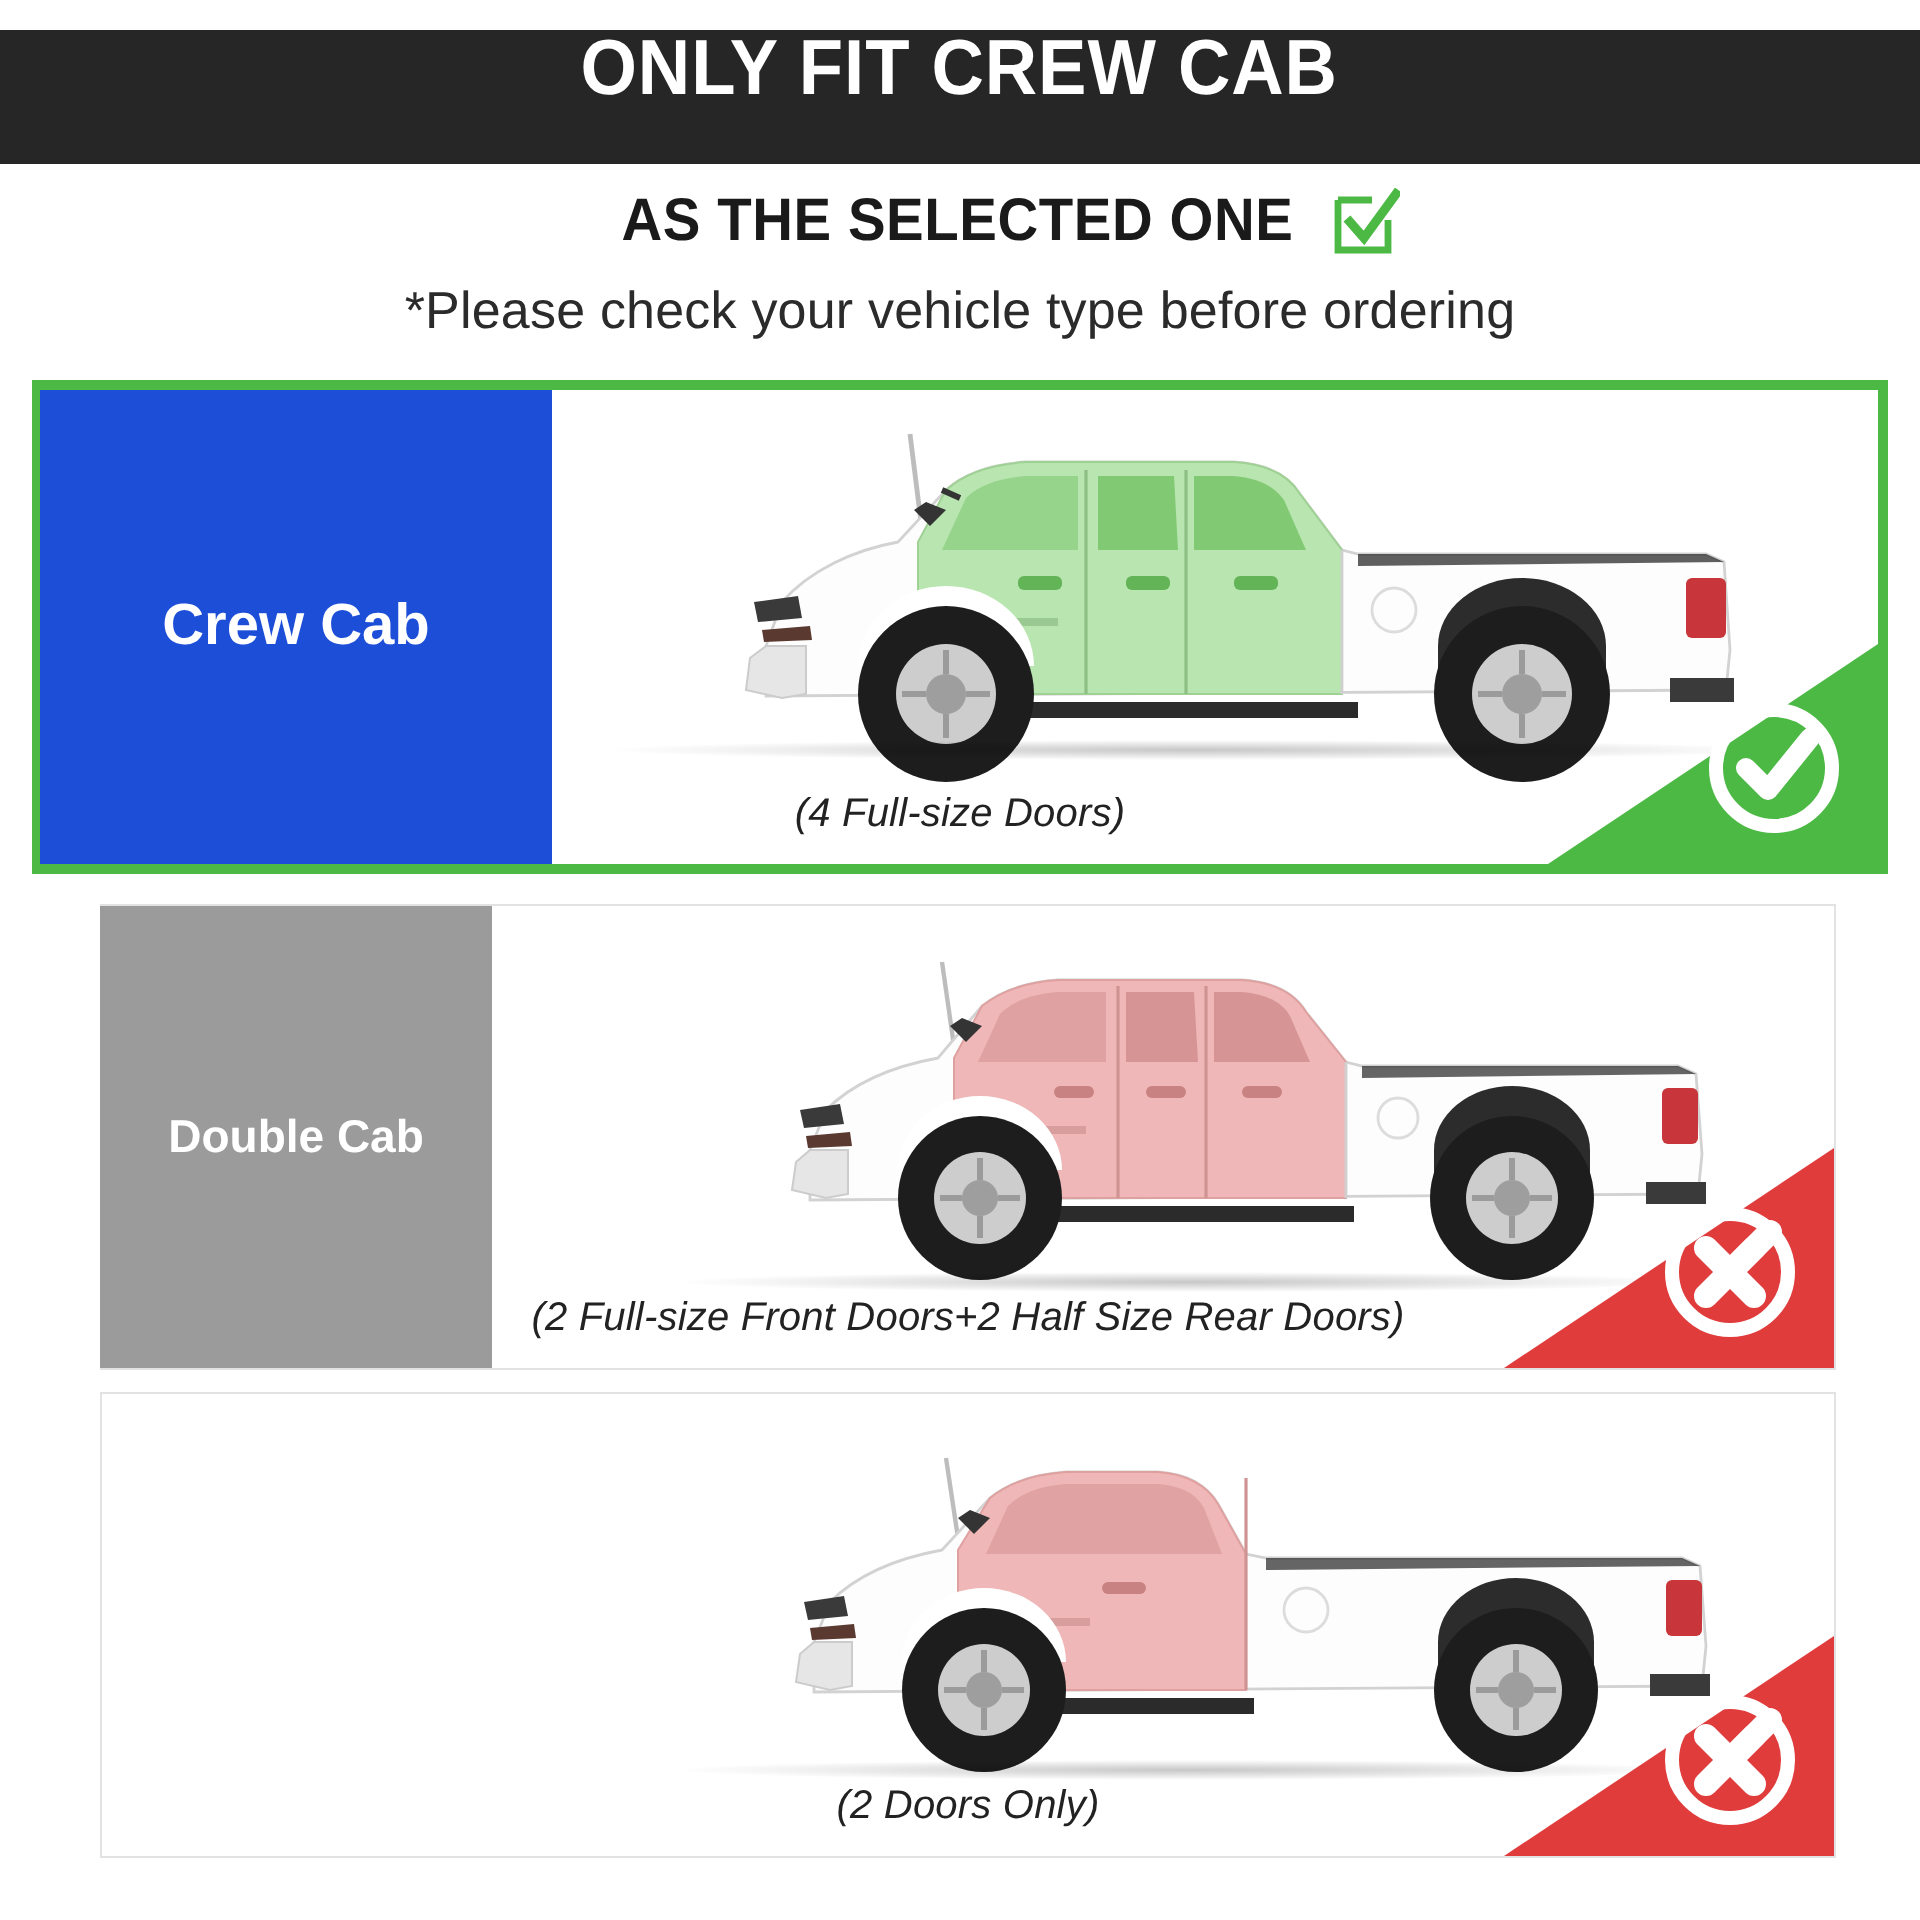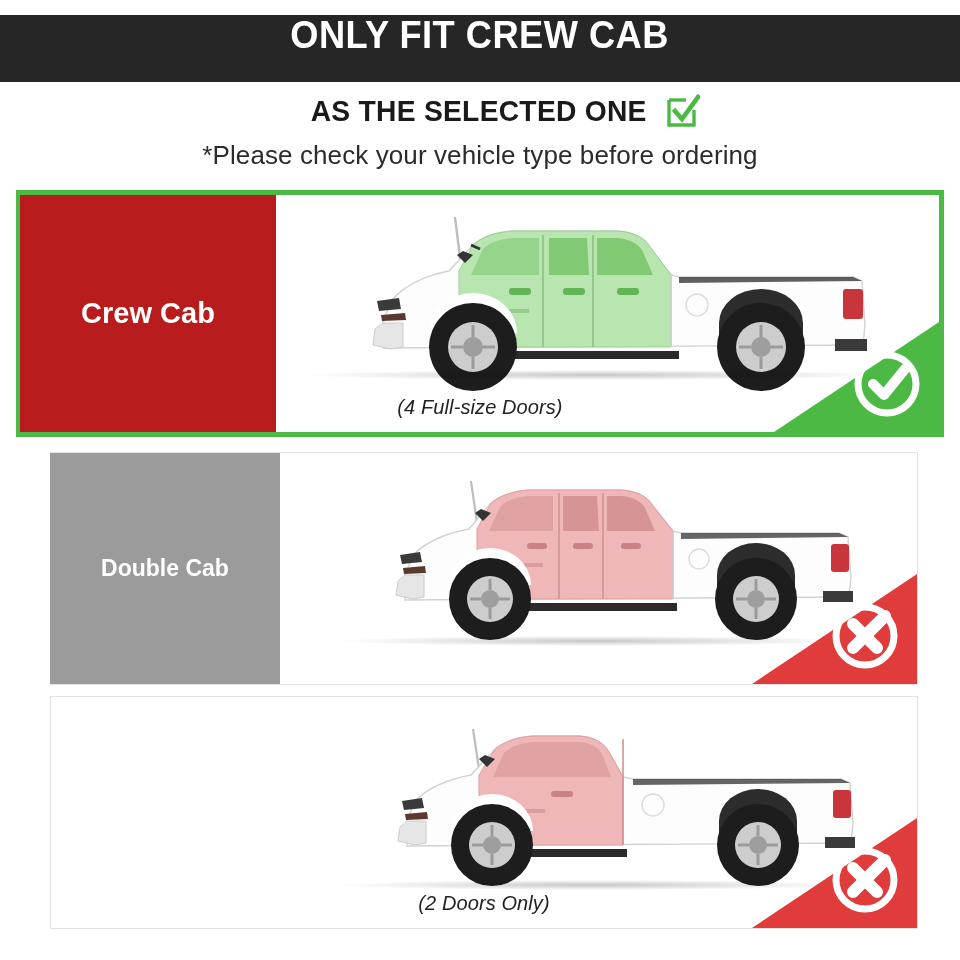--- a/index.html
+++ b/index.html
@@ -116,28 +116,28 @@
     align-items: center;
     justify-content: center;
     text-align: center;
     color: #ffffff;
     font-weight: bold;
     line-height: 1.28;
     z-index: 3;
   }
   .row-crew .label-panel {
     width: 256px;
-    background: #b91c1c;
+    background: #1d4ed8;
     font-size: 29px;
     margin-left: -1px;
     justify-content: center;
   }
   .row-double .label-panel,
   .row-standard .label-panel {
-    width: 230px;
+    width: 196px;
     background: #9b9b9b;
     font-size: 23px;
     margin-left: -1px;
   }
 
   
   .truck-stage {
     position: absolute;
     top: 0;
     bottom: 0;
@@ -341,20 +341,21 @@
           <line x1="169" y1="143" x2="169" y2="154"></line>
         <line x1="149" y1="134" x2="160" y2="134"></line>
           <line x1="178" y1="134" x2="189" y2="134"></line>
         <line x1="435" y1="114" x2="435" y2="125"></line>
           <line x1="435" y1="143" x2="435" y2="154"></line>
         <line x1="415" y1="134" x2="426" y2="134"></line>
           <line x1="444" y1="134" x2="455" y2="134"></line>
       </g>
     </svg>
   </div>
+  <div class="caption">(2 Full-size Front Doors+2 Half Size Rear Doors)</div>
   <div class="corner-badge">
     <svg viewBox="0 0 165 110" preserveAspectRatio="none">
       <polygon points="165,0 165,110 0,110" fill="#e03c3c"></polygon>
     </svg>
     <svg viewBox="0 0 165 110" style="position:absolute;left:0;top:0;">
       <g>
         <circle cx="113" cy="62" r="29" fill="none" stroke="#ffffff" stroke-width="7"></circle>
         <path d="M101,50 L125,74 M125,50 L101,74" stroke="#ffffff" stroke-width="12" stroke-linecap="round"></path>
         <path d="M118,57 L133,42" stroke="#ffffff" stroke-width="12" stroke-linecap="round"></path>
       </g>

